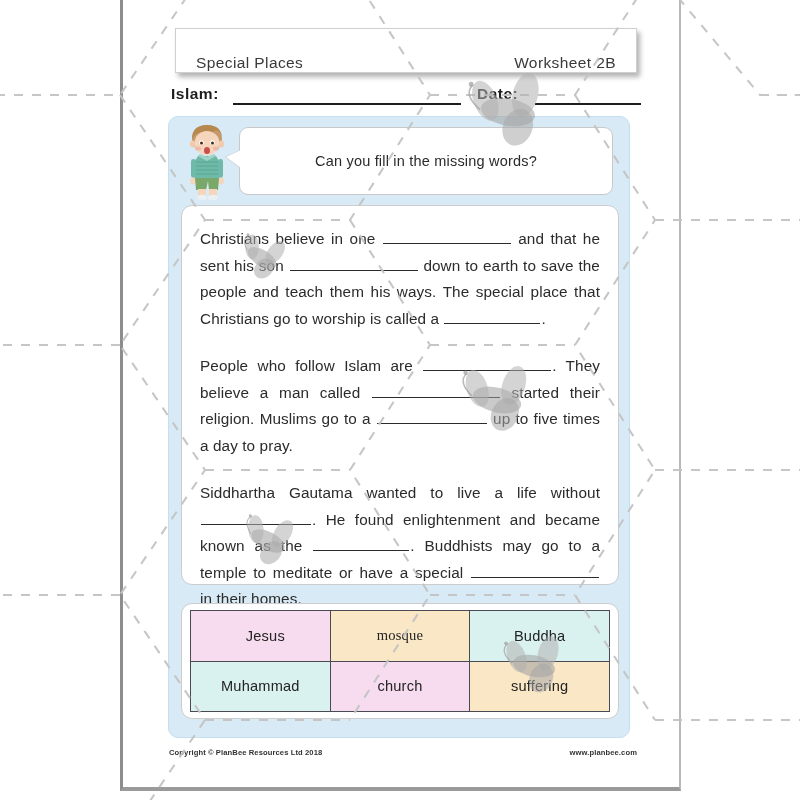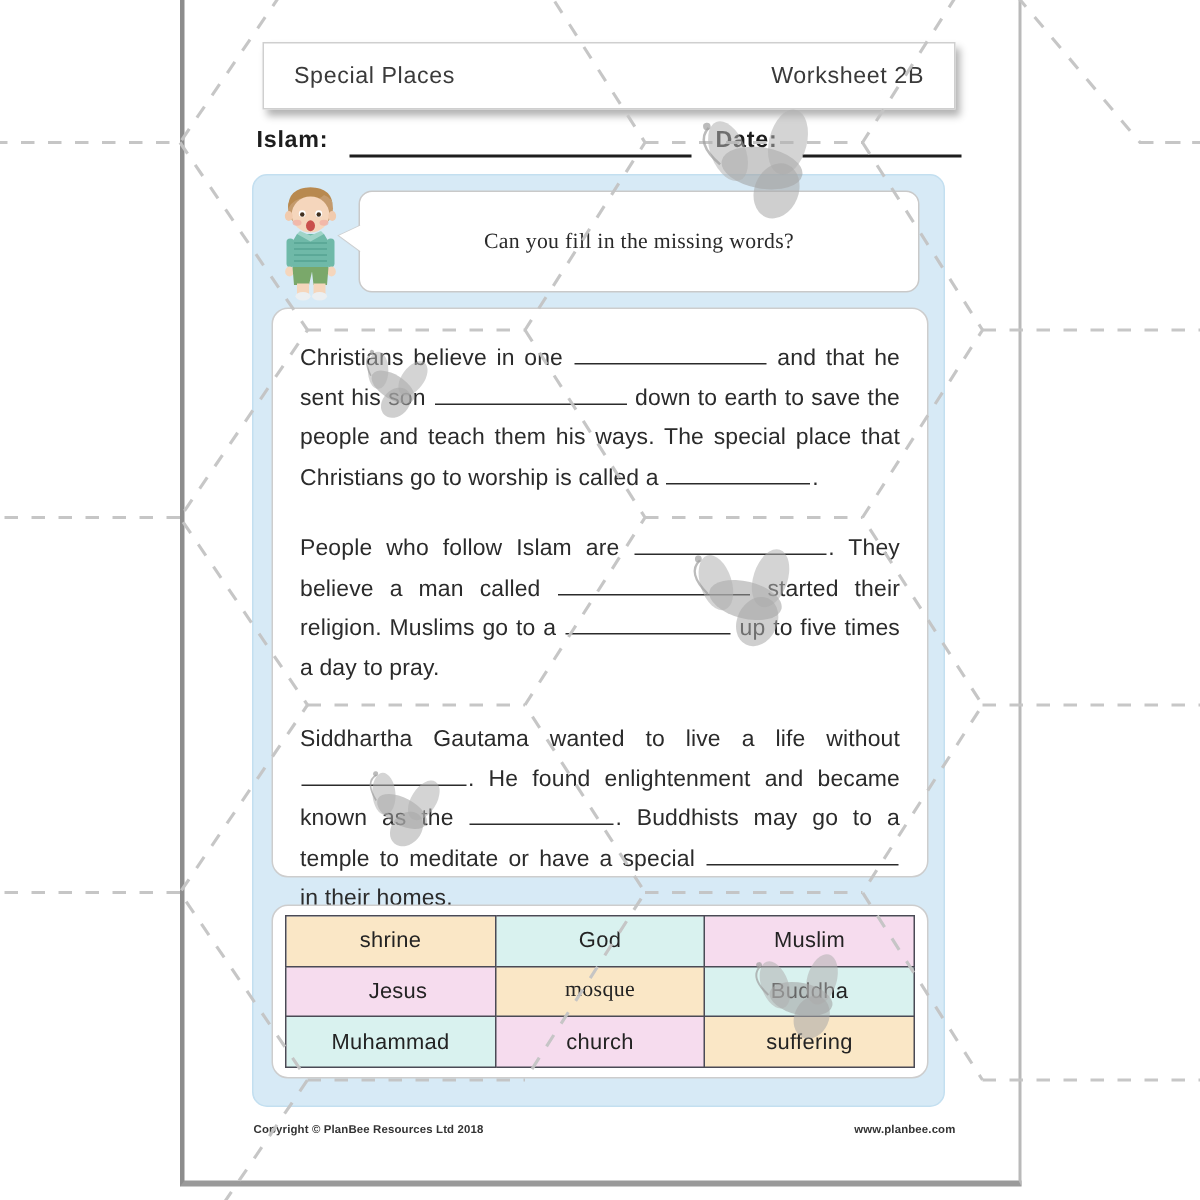--- a/index.html
+++ b/index.html
@@ -39,21 +39,21 @@
   .title-box {
     position: absolute;
     left: 52px;
     top: 28px;
     width: 462px;
     height: 45px;
     background: #ffffff;
     border: 1px solid #cfcfcf;
     box-shadow: 3px 4px 5px rgba(0,0,0,0.30);
     display: flex;
-    align-items: center;
+    align-items: flex-end;
     justify-content: space-between;
     padding: 0 20px;
   }
   .title-left, .title-right {
     font-family: "Liberation Sans", sans-serif;
     font-size: 15.5px;
     color: #3a3a3a;
     letter-spacing: .4px;
   }
 
@@ -111,21 +111,20 @@
     width: 374px;
     height: 68px;
     background: #ffffff;
     border: 1px solid #c9c9c9;
     border-radius: 9px;
     display: flex;
     flex-direction: row;
     align-items: center;
     justify-content: center;
     gap: 2px;
-    font-family: Liberation Serif, serif;
   }
   .bubble-tail {
     position: absolute;
     left: -14px;
     top: 22px;
     width: 0; height: 0;
     border-top: 7px solid transparent;
     border-bottom: 11px solid transparent;
     border-right: 15px solid #ffffff;
     filter: drop-shadow(-1px 0 0 #c9c9c9);
@@ -295,25 +294,20 @@
         <span class="blank b-long"></span>
         <span>in their homes.</span>
       </div>
 
     </div>
 
     <div class="wordbank">
       <table class="wb-table">
         <tbody id="wb-body">
             <tr>
-              <td style="background: rgb(250, 231, 198);">shrine</td>
-              <td style="background: rgb(217, 242, 239);">God</td>
-              <td style="background: rgb(246, 220, 238);">Muslim</td>
-            </tr>
-            <tr>
               <td style="background: rgb(246, 220, 238); padding-left: 10px;">Jesus</td>
               <td style="background: rgb(250, 231, 198); font-family: Liberation Serif, serif;">mosque</td>
               <td style="background: rgb(217, 242, 239);">Buddha</td>
             </tr>
             <tr>
               <td style="background: rgb(217, 242, 239);">Muhammad</td>
               <td style="background: rgb(246, 220, 238);">church</td>
               <td style="background: rgb(250, 231, 198);">suffering</td>
             </tr>
           </tbody>

